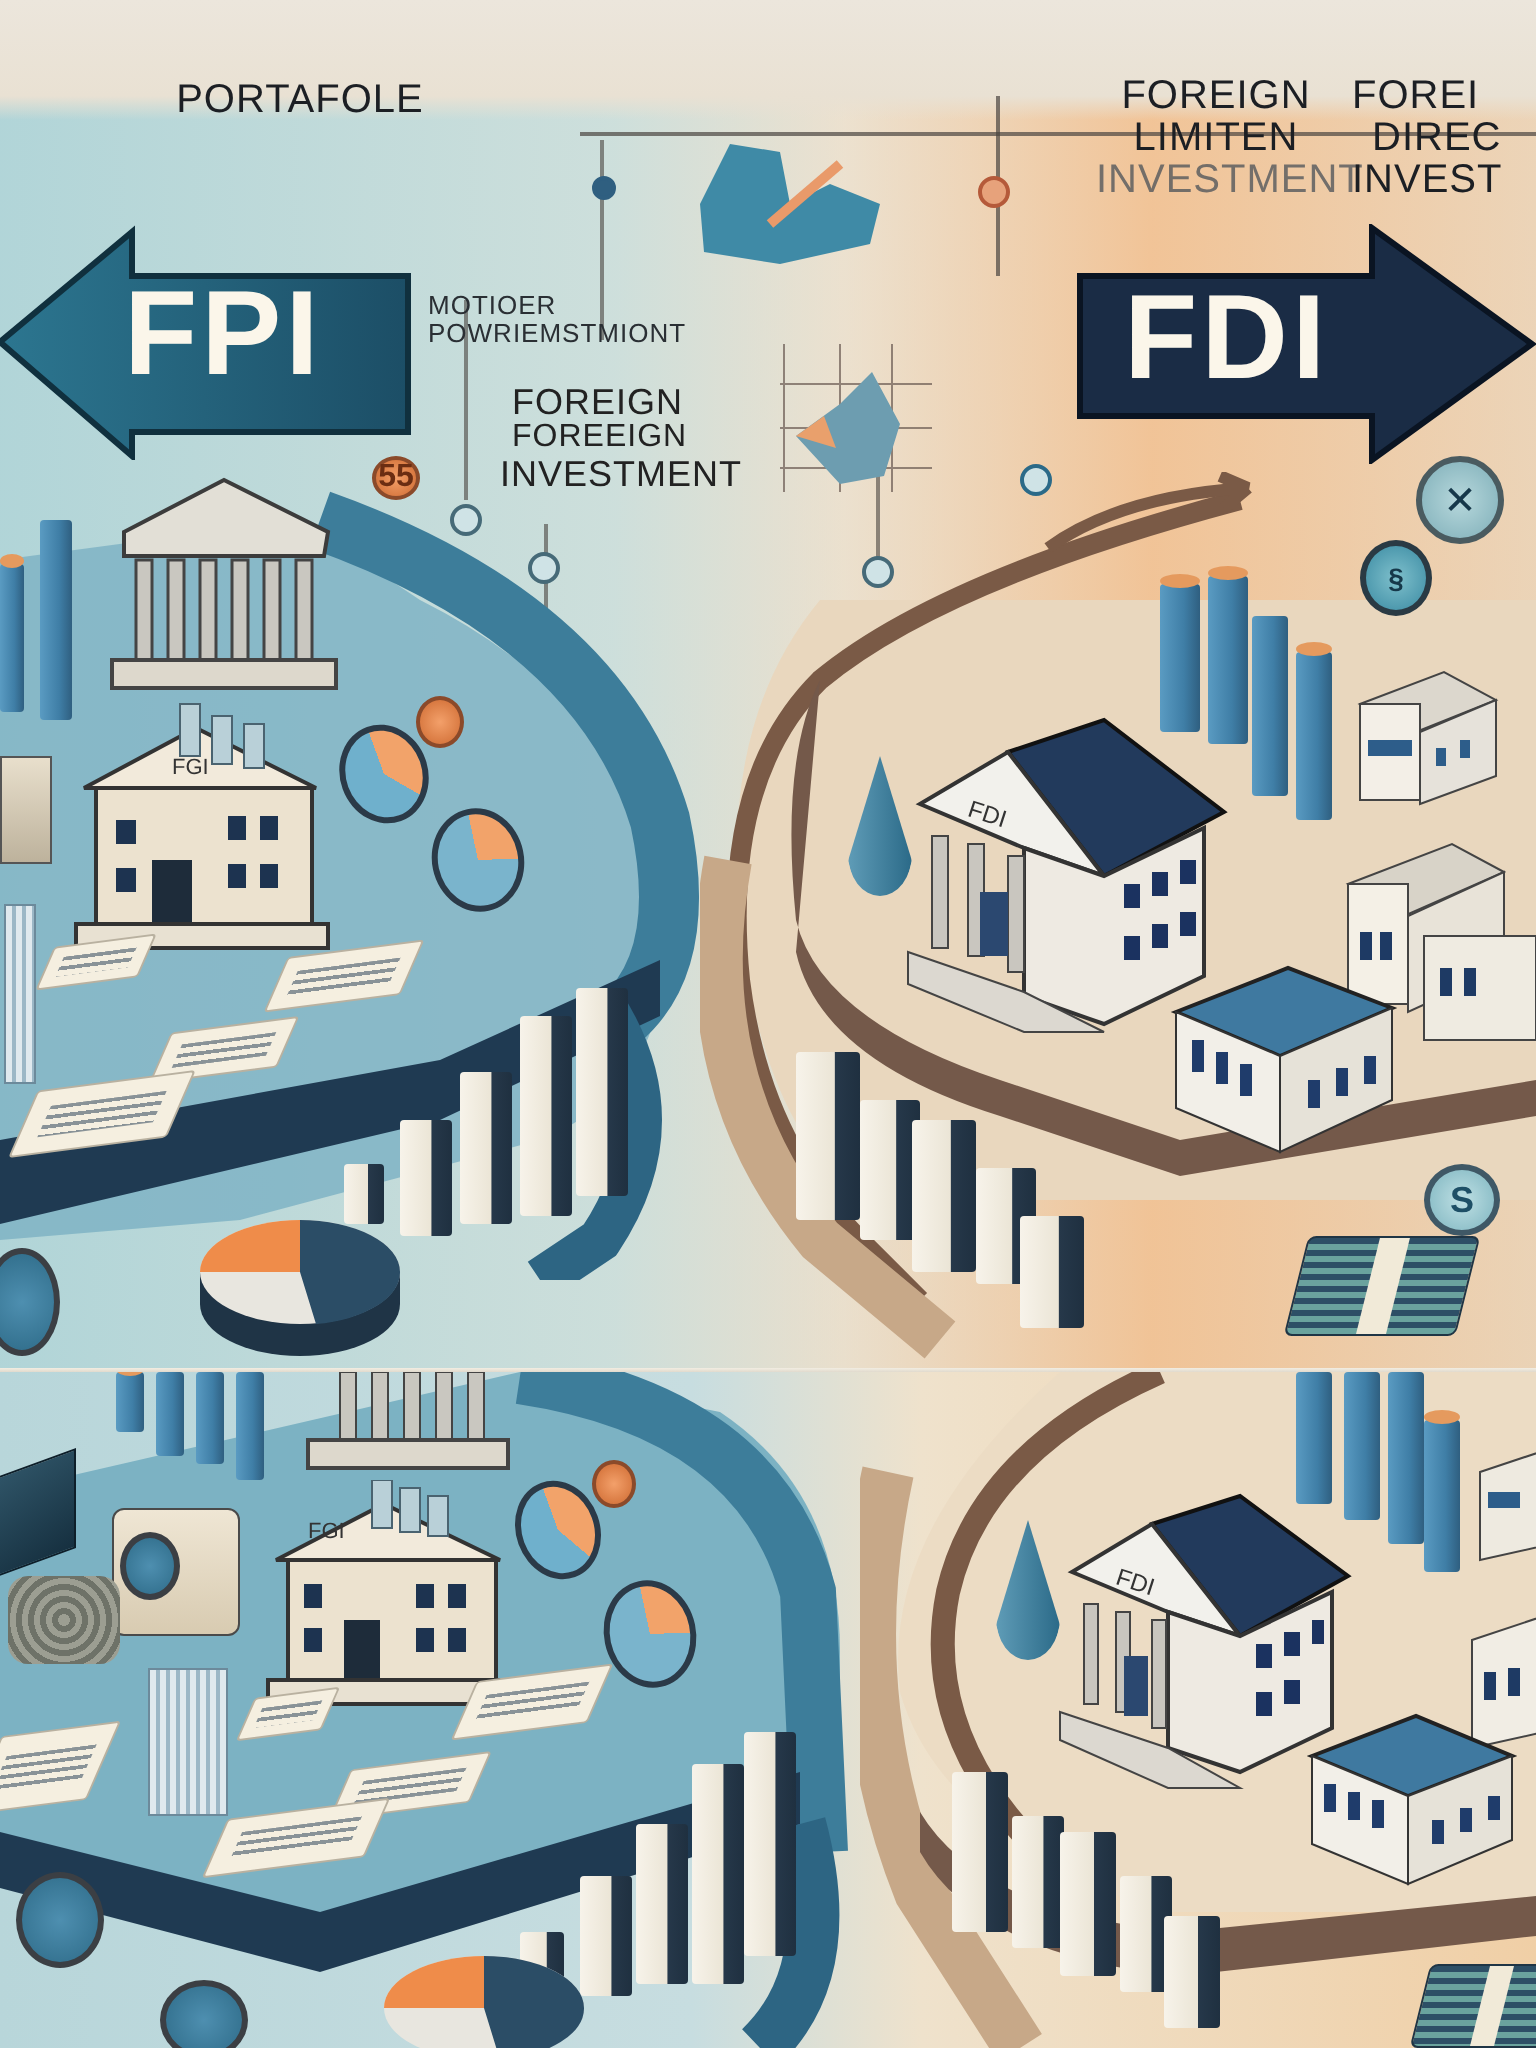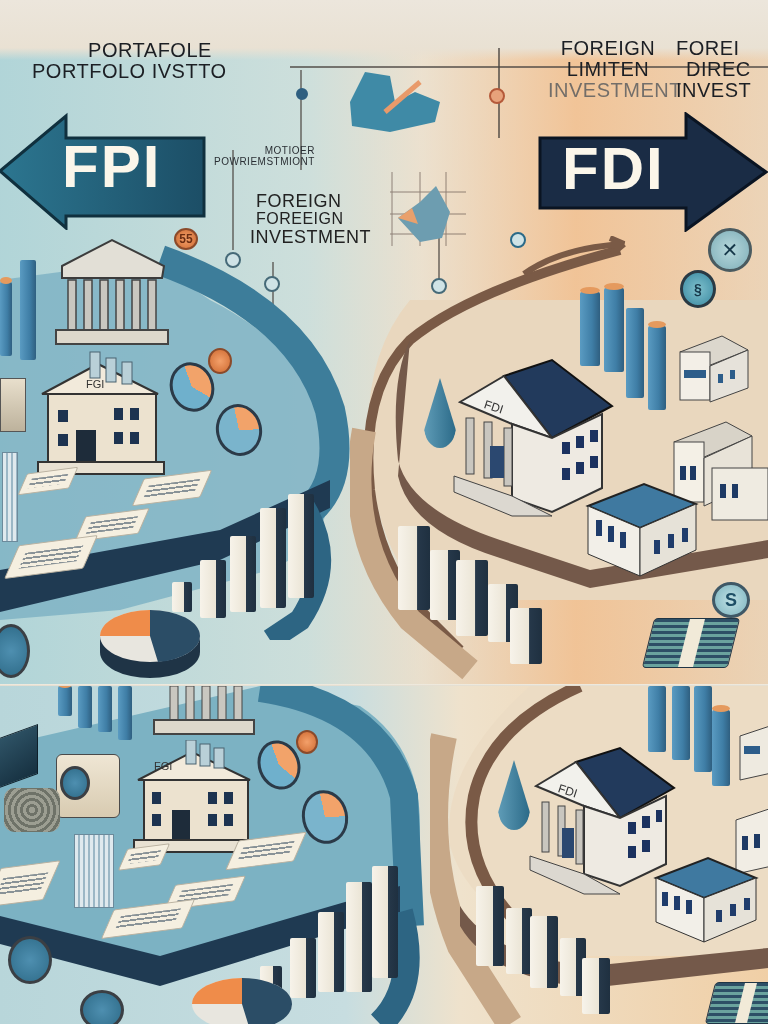--- a/index.html
+++ b/index.html
@@ -11,21 +11,21 @@
   .bg { position: absolute; inset: 0; }
   .bg-top { background:
       linear-gradient(90deg, rgba(174,212,216,0.95) 0%, rgba(200,222,220,0.85) 40%, rgba(236,222,200,0.6) 55%, rgba(242,190,140,0.85) 75%, rgba(236,205,170,0.7) 100%),
       linear-gradient(180deg, #ede6da 0%, #e6e0d2 100%); }
   .bg-bottom { background: linear-gradient(90deg, #b8d6da 0%, #c7dde0 45%, #efe2cc 60%, #f0cfa6 100%); }
   .sky { position:absolute; left:0; right:0; top:0; height:60px; background: linear-gradient(180deg,#ece6dc,#e9e1d3 80%, rgba(233,225,211,0)); }
 
   .txt { position: absolute; color: #1c1f24; letter-spacing: 0.5px; text-align: center; line-height: 1.05; }
   .heading { font-size: 20px; }
   .heading .faded { color: #4a5158; opacity: 0.75; }
-  .small { font-size: 10px; color: #2a2f34; text-align: right; }
+  .small { font-size: 13px; color: #2a2f34; text-align: left; }
   .mid { font-size: 18px; color:#222; }
   .label { font-size: 15px; color:#1e2226; font-weight: bold; }
   .label.light { font-weight: normal; color:#333; }
 
   .arrow { position: absolute; }
   .arrow .word { position: absolute; color: #fbf6ea; font-weight: bold; font-size: 60px; letter-spacing: 2px; }
 
   .line { position: absolute; background: #4a4440; }
   .node { position: absolute; width: 16px; height: 16px; border-radius: 50%; border: 2px solid #466a78; background: #cfe3e6; }
   .node.orange { border-color:#b55a3a; background:#e7a27b; }
@@ -64,21 +64,20 @@
   <div class="line" style="left:232px;top:150px;width:2px;height:100px;opacity:0.6"></div>
   <div class="node" style="left:225px;top:252px"></div>
   <div class="line" style="left:272px;top:262px;width:2px;height:60px;opacity:0.6"></div>
   <div class="node" style="left:264px;top:276px"></div>
   <div class="line" style="left:438px;top:200px;width:2px;height:90px;opacity:0.6"></div>
   <div class="node" style="left:431px;top:278px"></div>
   <div class="node" style="left:510px;top:232px;border-color:#2b6a88"></div>
 
   <div class="txt heading" style="left:30px;top:40px;width:240px;">
     <div>PORTAFOLE</div>
-    <div style="text-align:left;padding-left:2px"><span>PORTFOLO IVSTTO</span></div>
   </div>
   <div class="txt heading" style="left:548px;top:38px;width:120px;">
     <div>FOREIGN</div>
     <div>LIMITEN</div>
     <div class="faded">INVESTMENT</div>
   </div>
   <div class="txt heading" style="left:676px;top:38px;width:100px;text-align:left">
     <div>FOREI</div>
     <div style="padding-left:10px">DIREC</div>
     <div>INVEST</div>
@@ -111,21 +110,21 @@
 
   <div class="txt small" style="left:214px;top:146px">
     <div>MOTIOER</div>
     <div>POWRIEMSTMIONT</div>
   </div>
   <div class="txt mid" style="left:250px;top:192px;text-align:left">
     <div style="padding-left:6px">FOREIGN</div>
     <div style="font-size:16px;padding-left:6px">FOREEIGN</div>
     <div>INVESTMENT</div>
   </div>
-  <div class="coin orange" style="left:174px;top:228px;width:24px;height:22px;font-size:12px;border-width:2px">
+  <div class="coin orange" style="left:186px;top:228px;width:24px;height:22px;font-size:16px;border-width:2px">
       <span>55</span>
     </div>
 
   <svg class="shape" style="left:390px;top:172px" width="76" height="74">
     <g stroke="#6a5a52" stroke-width="1" opacity="0.7">
         <line x1="2" y1="0" x2="2" y2="74"></line>
         <line x1="0" y1="20" x2="76" y2="20"></line>
         <line x1="0" y1="42" x2="76" y2="42"></line>
         <line x1="0" y1="62" x2="76" y2="62"></line>
         <line x1="30" y1="0" x2="30" y2="74"></line>

